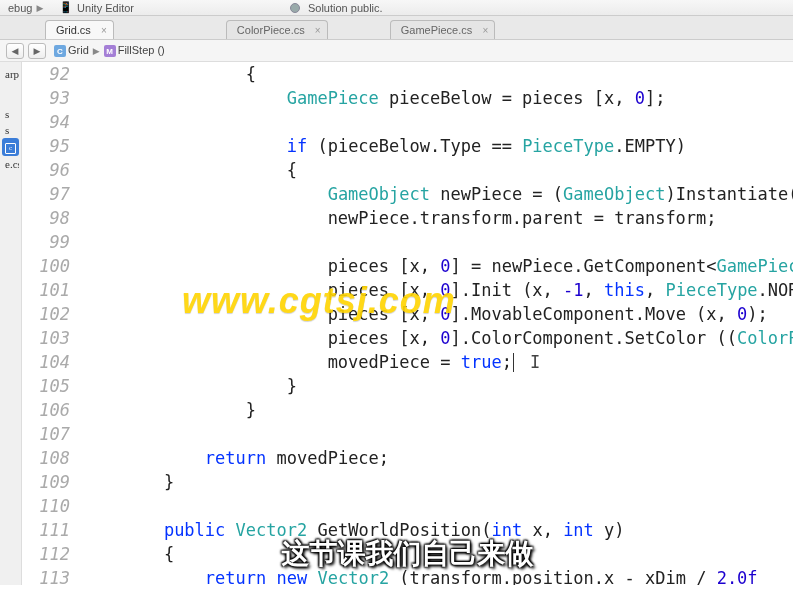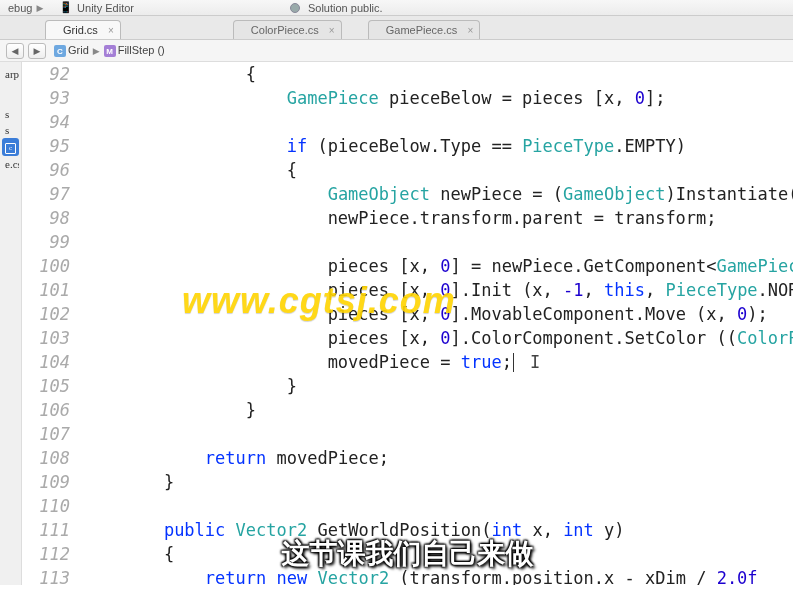--- a/index.html
+++ b/index.html
@@ -2,21 +2,21 @@
 <html><head>
 <meta charset="utf-8">
 <style>
   * { margin: 0; padding: 0; box-sizing: border-box; }
   body { font-family: Menlo, Monaco, Consolas, monospace; background: #fff; overflow: hidden; width: 793px; height: 593px; }
   .toolbar-top { height: 16px; background: linear-gradient(#f7f7f7,#ececec); border-bottom: 1px solid #ccc; display: flex; align-items: center; font-family: -apple-system, 'Helvetica Neue', Arial, sans-serif; font-size: 11px; color: #555; }
   .toolbar-top .seg { padding: 0 8px; display: flex; align-items: center; gap: 4px; }
   .chev { color: #888; font-size: 9px; }
   .status-ind { display:inline-block; width:10px; height:10px; border-radius:50%; background:#9aa; border:1px solid #889; margin-right:4px;}
   .tabbar { height: 24px; background: #e9e9e9; border-bottom: 1px solid #ccc; display: flex; align-items: flex-end; font-family: -apple-system, Arial, sans-serif; font-size: 11px; color: #333; padding-left: 45px; }
-  .tab { padding: 3px 22px 3px 17px; border: 1px solid #bbb; border-bottom: none; background: #f8f8f8; margin-right: 2px; border-radius: 4px 4px 0 0; display:flex; align-items:center; gap:4px; position:relative;}
+  .tab { padding: 3px 22px 3px 10px; border: 1px solid #bbb; border-bottom: none; background: #f8f8f8; margin-right: 2px; border-radius: 4px 4px 0 0; display:flex; align-items:center; gap:4px; position:relative;}
   .tab.inactive { background: #e5e5e5; color:#666; }
   .tab .close-x { position:absolute; right:6px; color:#999; font-size:10px;}
   .breadcrumb { height: 22px; background: #f5f5f5; border-bottom: 1px solid #ddd; display:flex; align-items:center; font-family: -apple-system, Arial, sans-serif; font-size: 11px; color:#444; padding: 0 6px; gap:4px;}
   .bc-arrow-btn { width:18px; height:16px; border:1px solid #bbb; border-radius:3px; background:linear-gradient(#fff,#eee); display:flex; align-items:center; justify-content:center; font-size:9px; color:#666; }
   .bc-icon-c { width:12px; height:12px; background:#6ea8e0; border-radius:2px; display:inline-flex; align-items:center; justify-content:center; color:#fff; font-size:8px; font-weight:bold; margin-right:2px;}
   .bc-icon-m { width:12px; height:12px; background:#a47fd6; border-radius:2px; display:inline-flex; align-items:center; justify-content:center; color:#fff; font-size:8px; font-weight:bold; margin-right:2px;}
   .main { display:flex; height: calc(593px - 24px - 24px - 22px); }
   .sidebar { width: 22px; background: #f0f0f0; border-right: 1px solid #ddd; font-family: Liberation Serif, serif; font-size: 11px; color:#333; padding:4px 2px;}
   .sidebar .item { padding:2px 3px; white-space:nowrap; overflow:hidden; border-radius:3px;}
   .sidebar .item.selected { background:#3b7dd8; color:#fff; }
@@ -51,21 +51,21 @@
 
 <div class="tabbar">
   <div class="tab">
       <span>Grid.cs</span>
       <span class="close-x">×</span>
     </div>
   <div class="tab inactive" style="margin-left:110px;margin-top:37px;">
       <span>ColorPiece.cs</span>
       <span class="close-x">×</span>
     </div>
-  <div class="tab inactive" style="margin-left:24px;justify-content:flex-end;">
+  <div class="tab inactive" style="margin-left:60px;justify-content:flex-end;">
       <span>GamePiece.cs</span>
       <span class="close-x">×</span>
     </div>
 </div>
 
 <div class="breadcrumb">
   <div class="bc-arrow-btn">◀</div>
   <div class="bc-arrow-btn">▶</div>
   <span style="margin-left:4px;"><span class="bc-icon-c">C</span><span>Grid</span></span>
   <span class="chev">▶</span>

